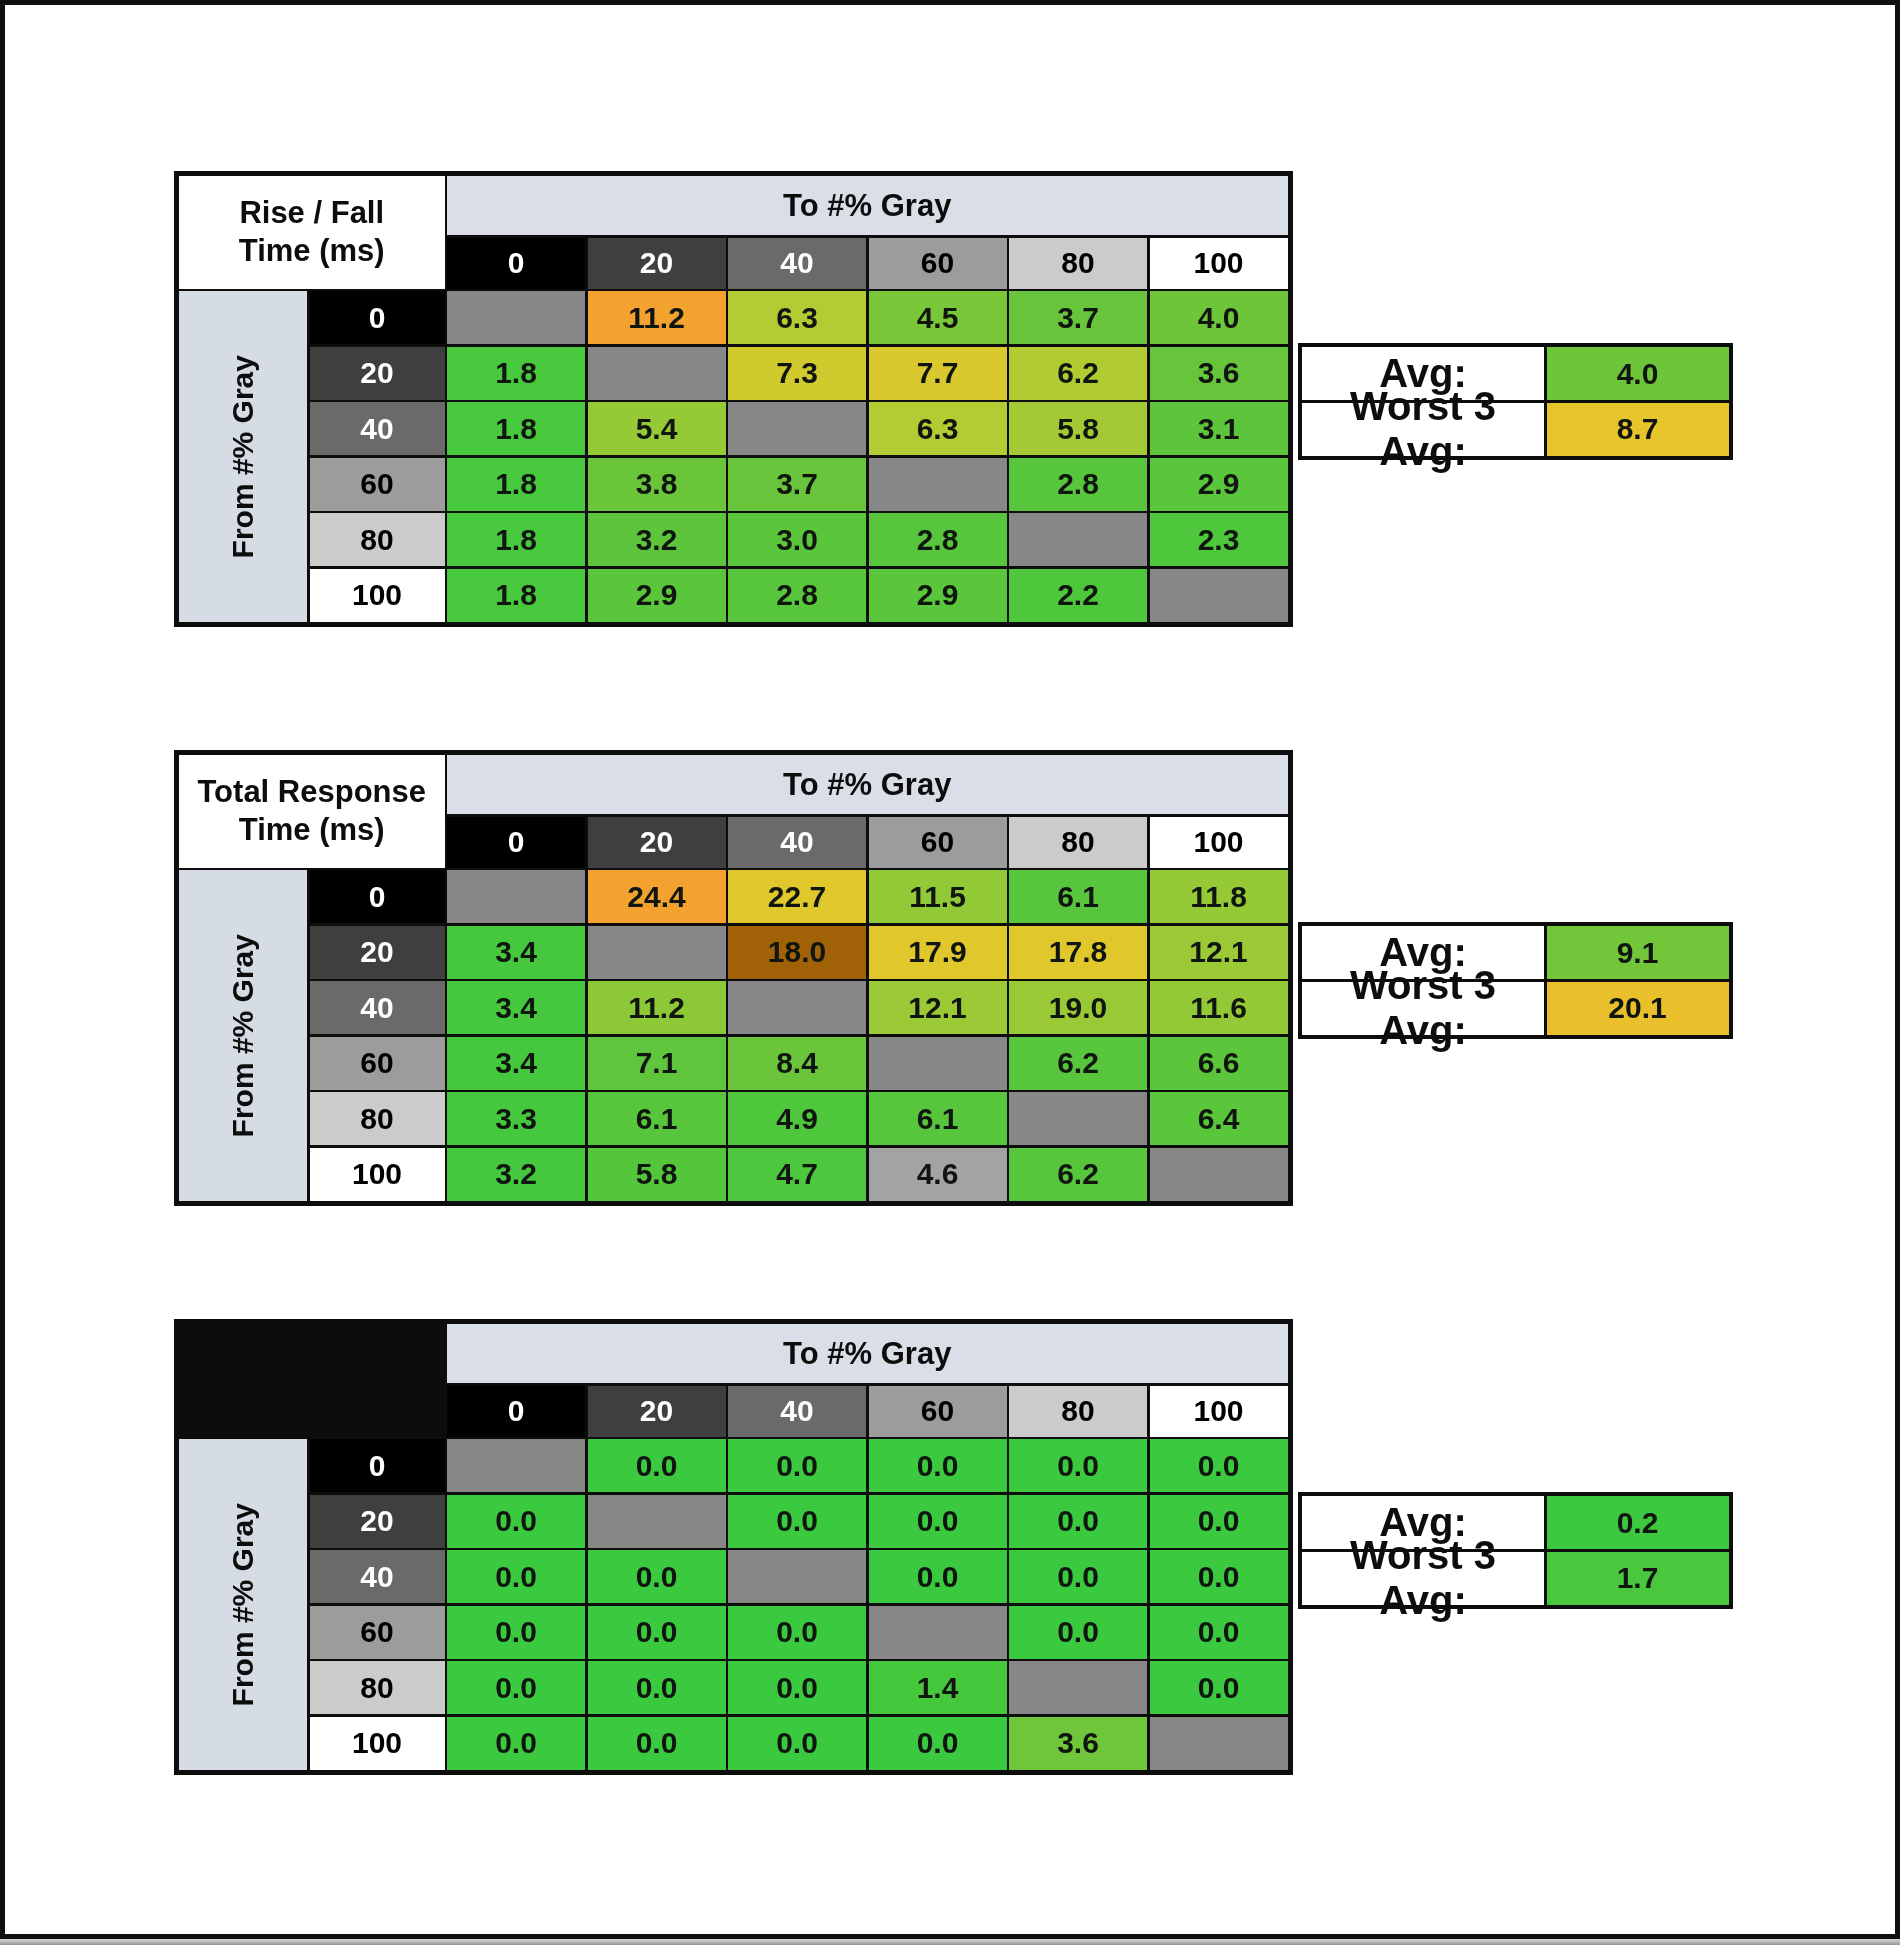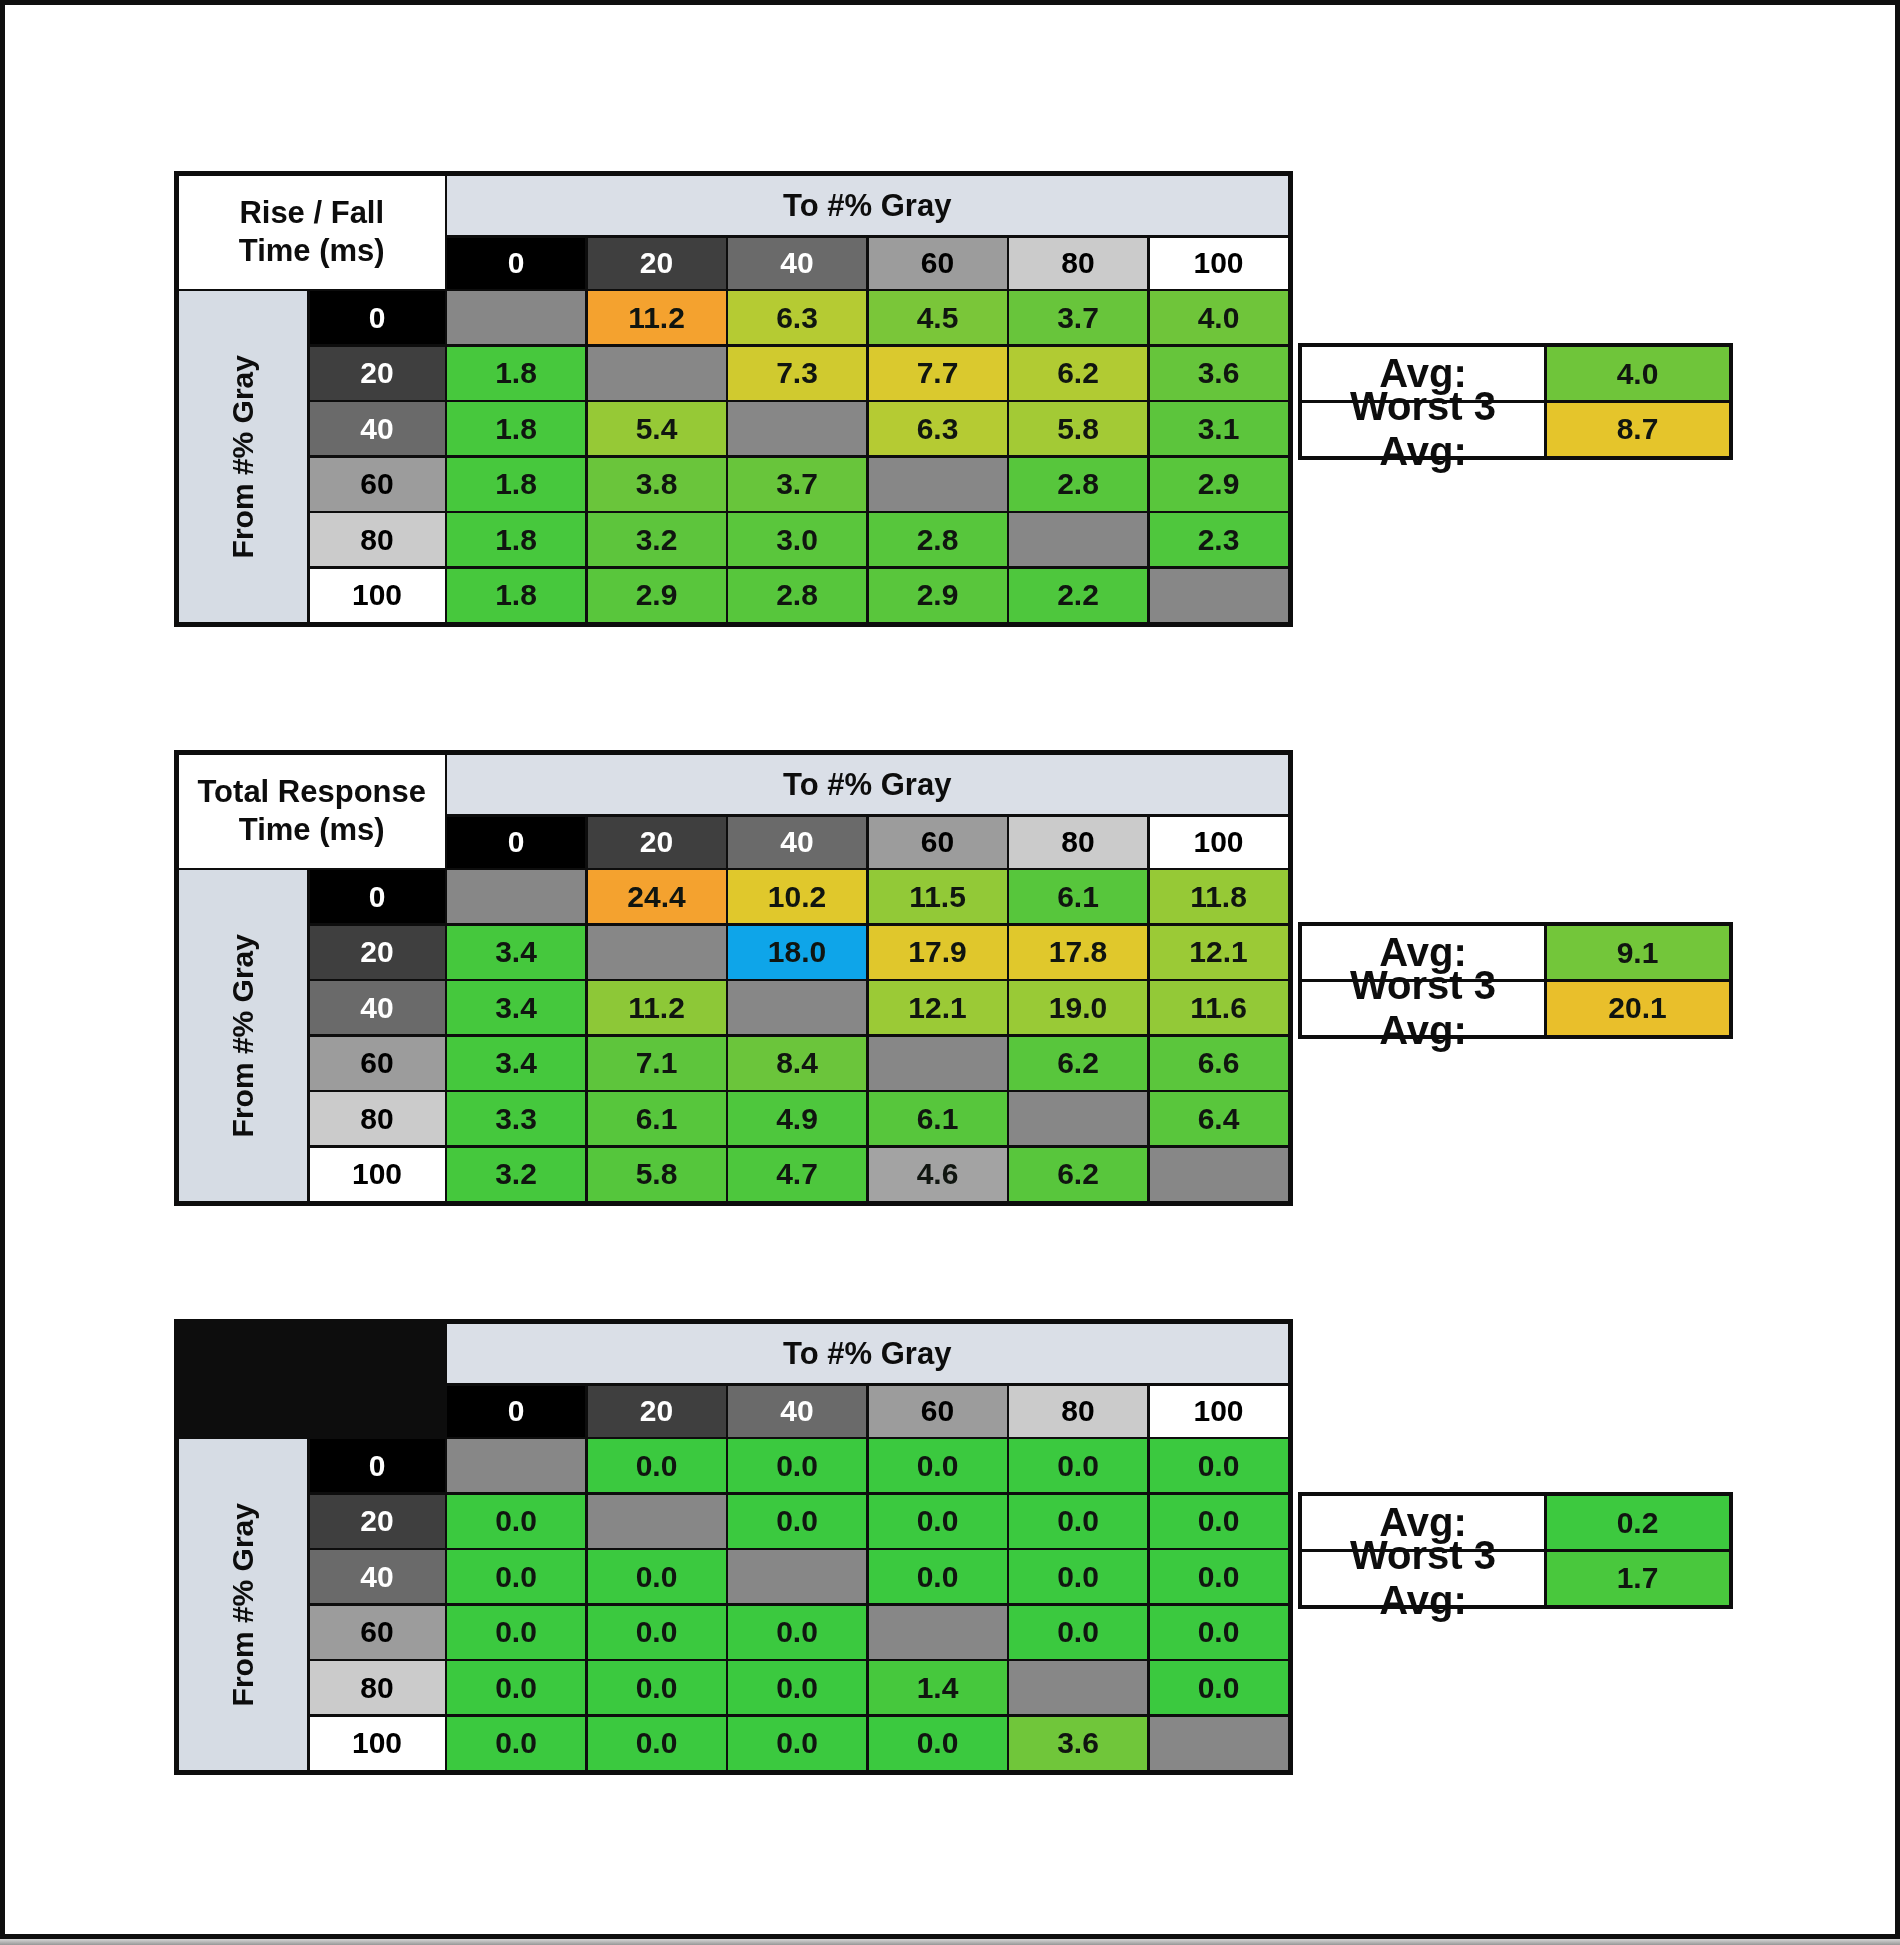--- a/index.html
+++ b/index.html
@@ -117,28 +117,28 @@
     <div class="c colhead" style="grid-column: 5; background: rgb(106, 106, 106); color: rgb(255, 255, 255);">40</div>
     <div class="c colhead" style="grid-column: 6; background: rgb(156, 156, 156); color: rgb(0, 0, 0);">60</div>
     <div class="c colhead" style="grid-column: 7; background: rgb(203, 203, 203); color: rgb(0, 0, 0);">80</div>
     <div class="c colhead" style="grid-column: 8; background: rgb(255, 255, 255); color: rgb(0, 0, 0);">100</div>
     <div class="c rot-cell">
       <div class="rot-inner">From #% Gray</div>
     </div>
     <div class="c fromhead" style="grid-row: 3; background: rgb(0, 0, 0); color: rgb(255, 255, 255);">0</div>
     <div class="c val diag" style="grid-area: 3 / 3;"></div>
     <div class="c val" style="grid-area: 3 / 4; background: rgb(244, 162, 47);">24.4</div>
-    <div class="c val" style="grid-area: 3 / 5; background: rgb(224, 200, 44);">10.2</div>
+    <div class="c val" style="grid-area: 3 / 5; background: rgb(224, 200, 44);">22.7</div>
     <div class="c val" style="grid-area: 3 / 6; background: rgb(146, 201, 55);">11.5</div>
     <div class="c val" style="grid-area: 3 / 7; background: rgb(87, 198, 60);">6.1</div>
     <div class="c val" style="grid-area: 3 / 8; background: rgb(150, 201, 54); text-align: right;">11.8</div>
     <div class="c fromhead" style="grid-row: 4; background: rgb(63, 63, 63); color: rgb(255, 255, 255);">20</div>
     <div class="c val" style="grid-area: 4 / 3; background: rgb(69, 200, 61);">3.4</div>
     <div class="c val diag" style="grid-area: 4 / 4;"></div>
-    <div class="c val" style="grid-area: 4 / 5; background: #0ea5e9; text-align: center;">18.0</div>
+    <div class="c val" style="grid-area: 4 / 5; background: #a16207; text-align: center;">18.0</div>
     <div class="c val" style="grid-area: 4 / 6; background: rgb(224, 199, 44);">17.9</div>
     <div class="c val" style="grid-area: 4 / 7; background: rgb(224, 200, 44);">17.8</div>
     <div class="c val" style="grid-area: 4 / 8; background: rgb(155, 202, 54);">12.1</div>
     <div class="c fromhead" style="grid-row: 5; background: rgb(106, 106, 106); color: rgb(255, 255, 255);">40</div>
     <div class="c val" style="grid-area: 5 / 3; background: rgb(69, 200, 61);">3.4</div>
     <div class="c val" style="grid-area: 5 / 4; background: rgb(141, 200, 55);">11.2</div>
     <div class="c val diag" style="grid-area: 5 / 5;"></div>
     <div class="c val" style="grid-area: 5 / 6; background: rgb(155, 202, 54);">12.1</div>
     <div class="c val" style="grid-area: 5 / 7; background: rgb(153, 202, 54);">19.0</div>
     <div class="c val" style="grid-area: 5 / 8; background: rgb(147, 201, 55);">11.6</div>

